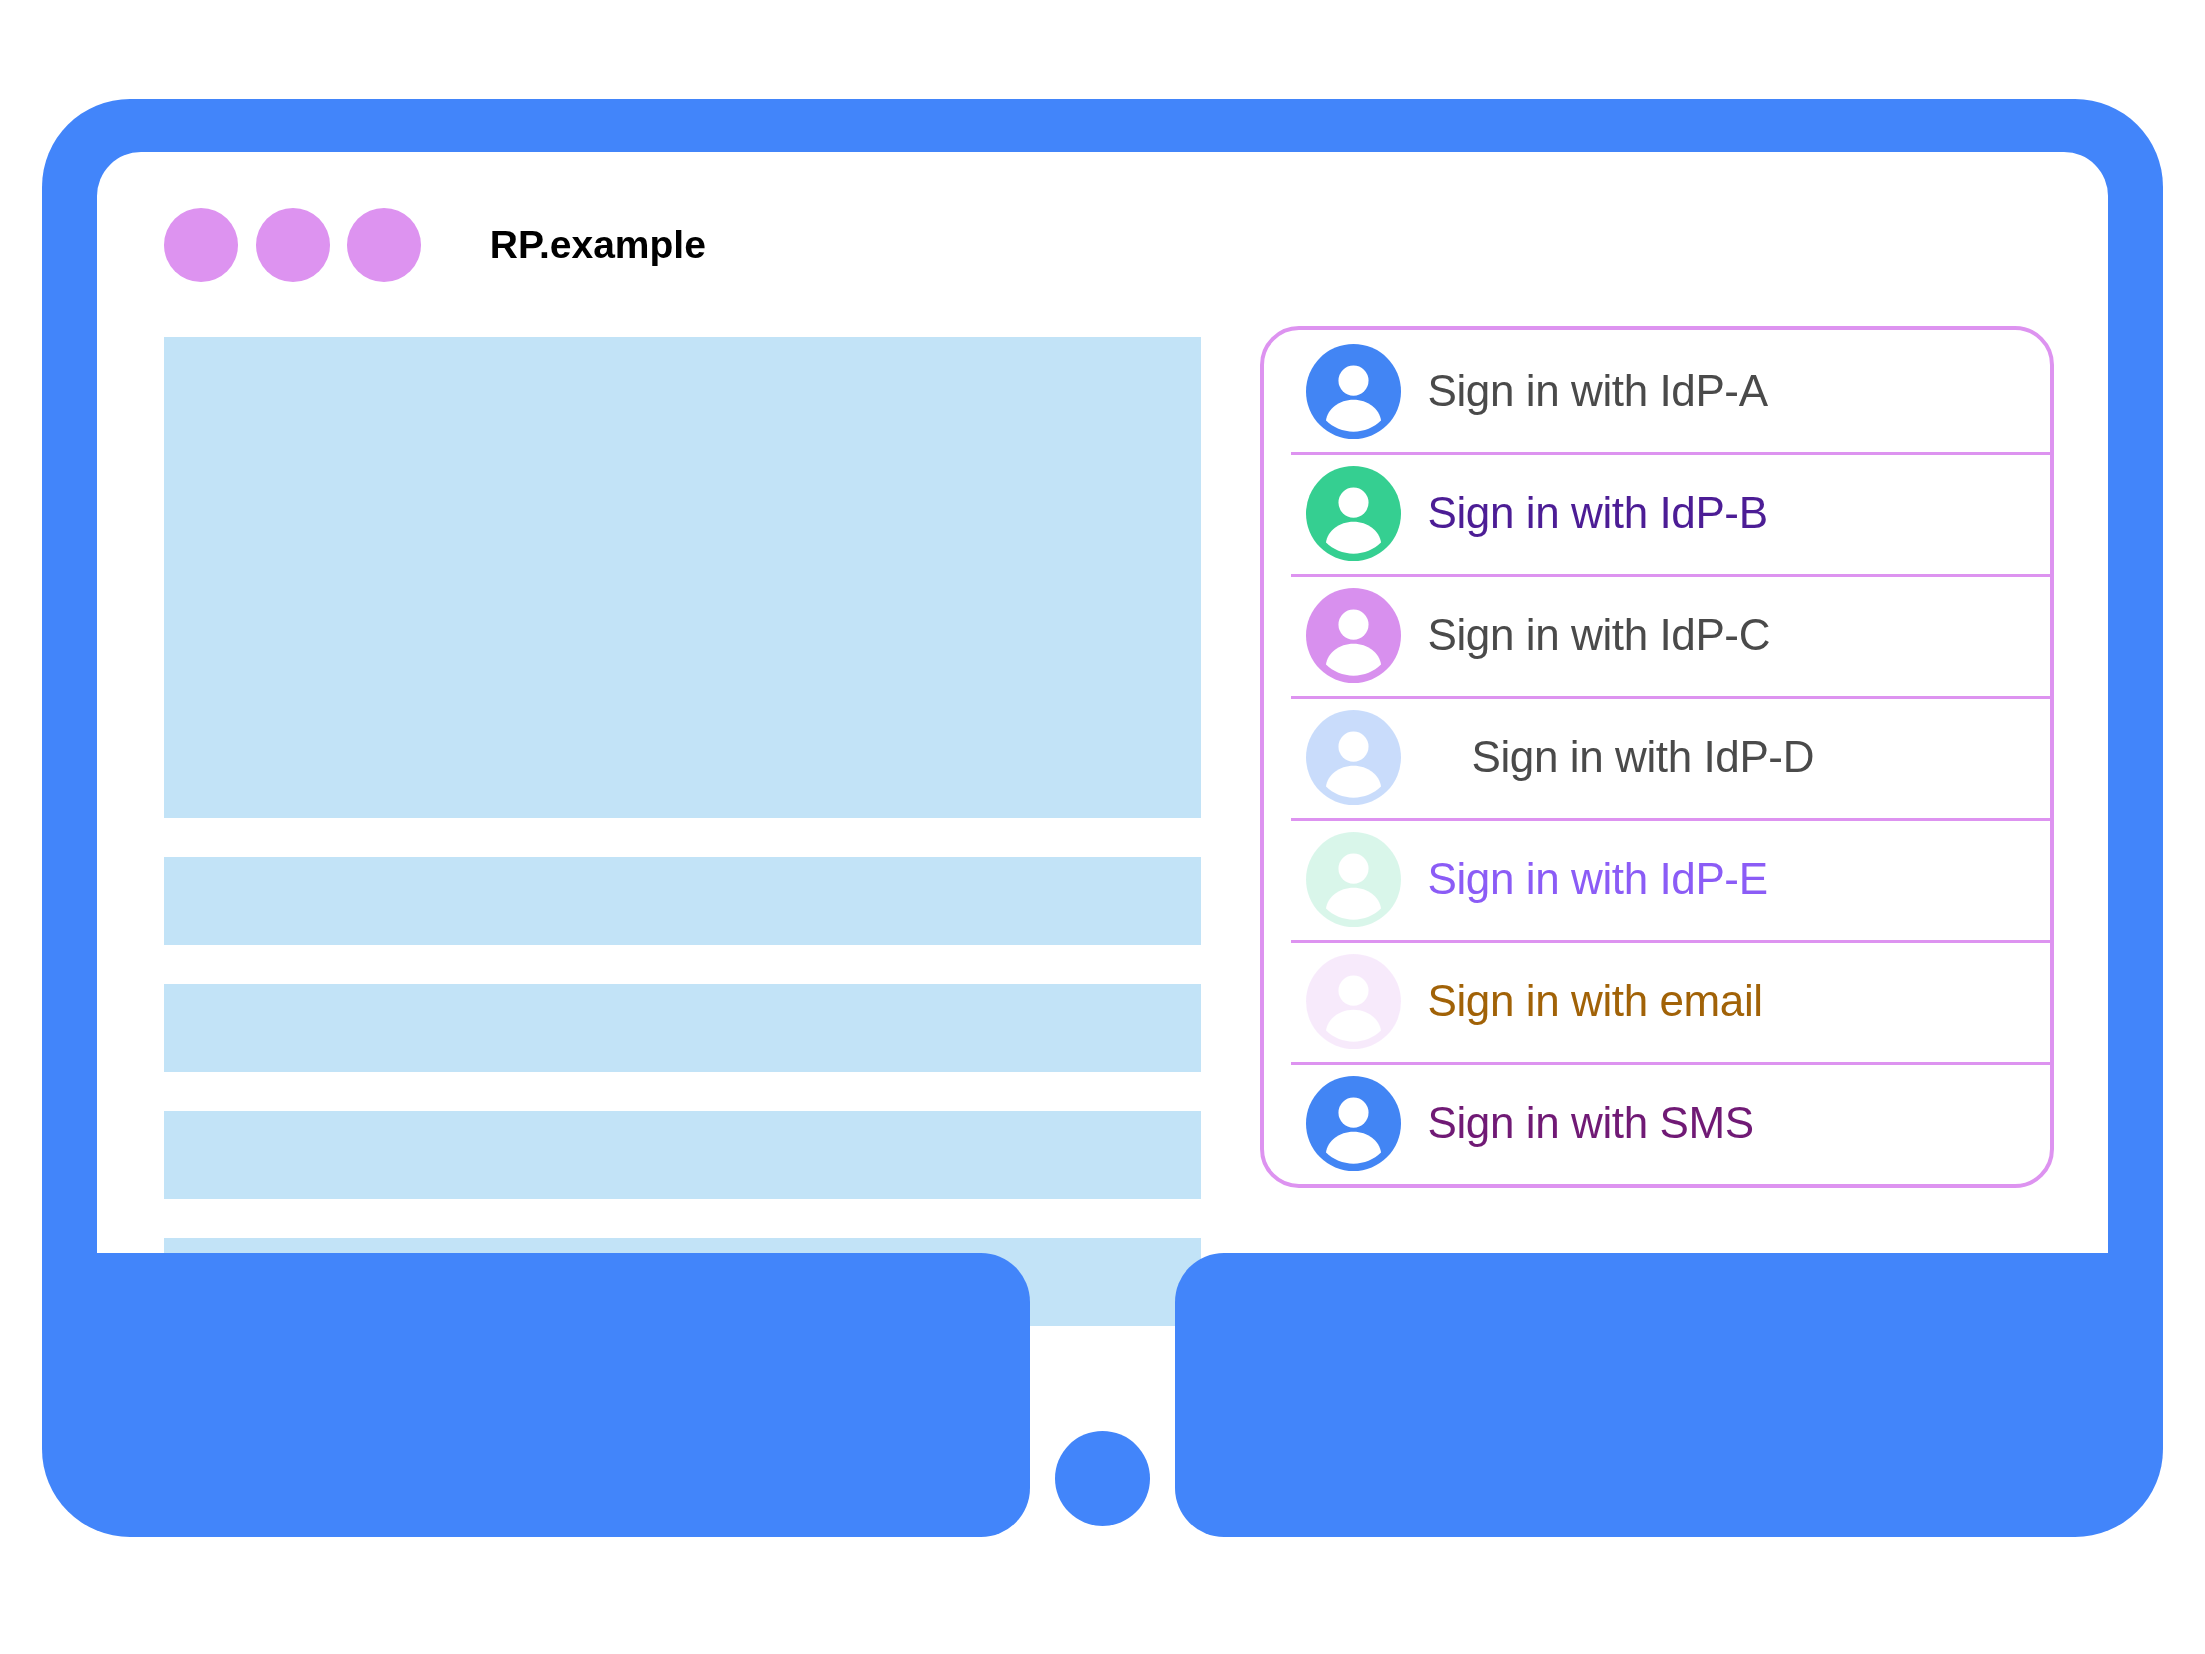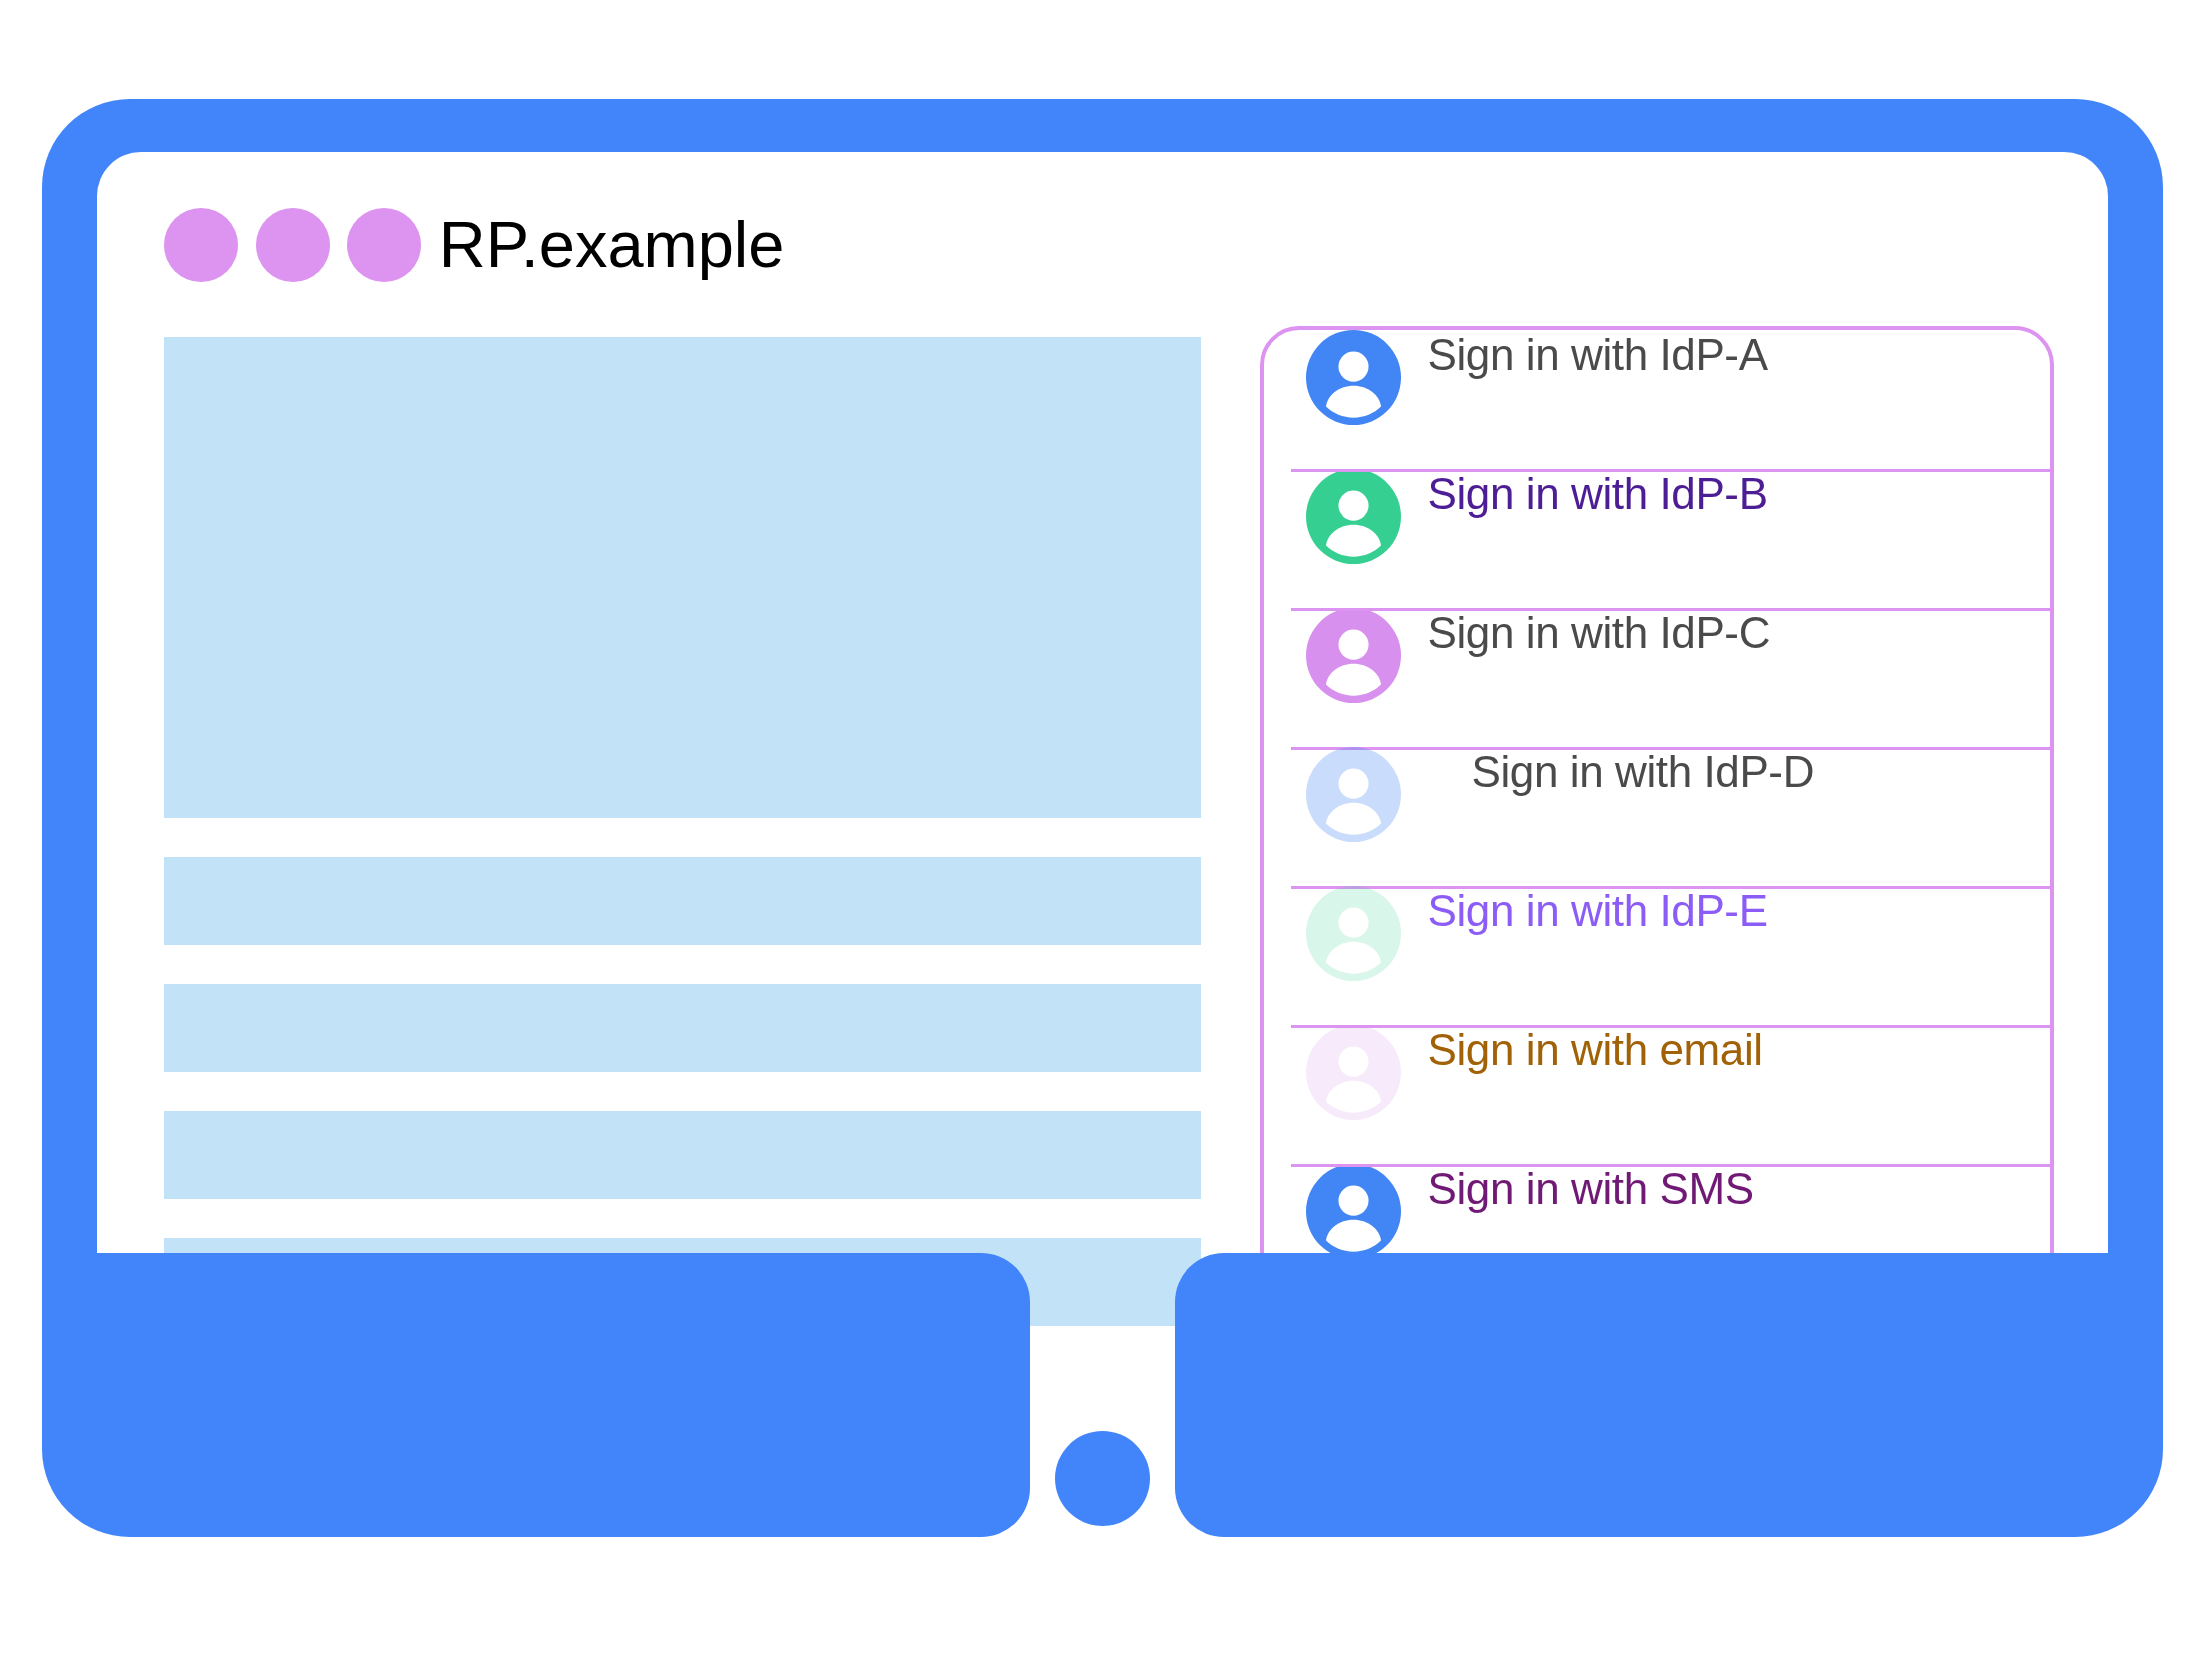--- a/index.html
+++ b/index.html
@@ -106,24 +106,26 @@
   }
   .win-dot {
     width: 74px;
     height: 74px;
     border-radius: 50%;
     background: #dd93f0;
     margin-right: 17.6px;
     flex: 0 0 auto;
   }
   .win-title {
-    font-size: 65px;
+    font-size: 39px;
     color: #000000;
+    margin-left: 51px;
     white-space: nowrap;
     letter-spacing: 0px;
+    font-weight: bold;
   }
 
   
   .page-body {
     position: absolute;
     left: 0;
     top: 185px;
     width: 100%;
     bottom: 0;
   }
@@ -149,22 +151,22 @@
     top: -10.6px;
     width: 794px;
     border: 4.4px solid #dd93f0;
     border-radius: 39px;
     background: #ffffff;
     box-sizing: border-box;
     overflow: hidden;
   }
   .signin-row {
     display: flex;
-    align-items: flex-start;
-    height: 139px;
+    align-items: center;
+    height: 122px;
     padding-left: 42px;
     box-sizing: border-box;
     position: relative;
     background: transparent;
     cursor: pointer;
   }
   .signin-row + .signin-row::before {
     content: "";
     position: absolute;
     left: 26.5px;

